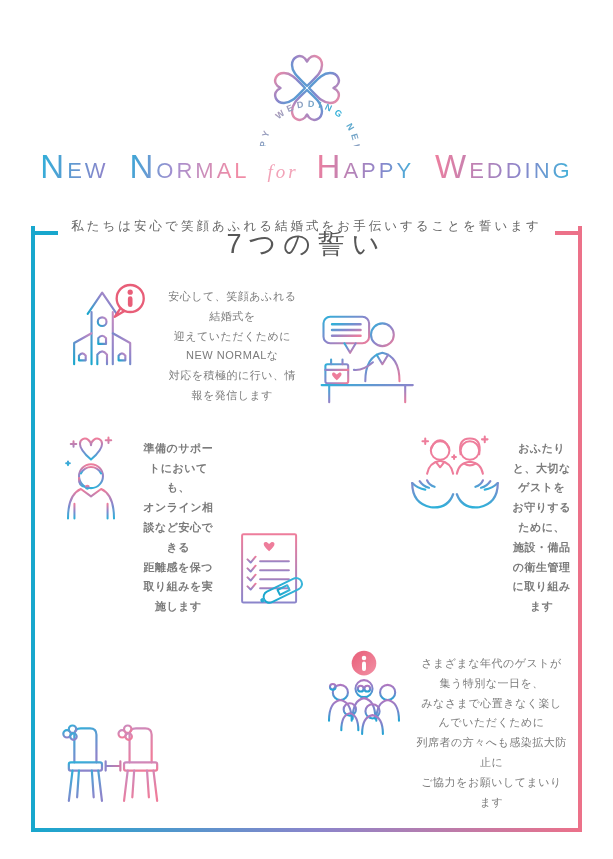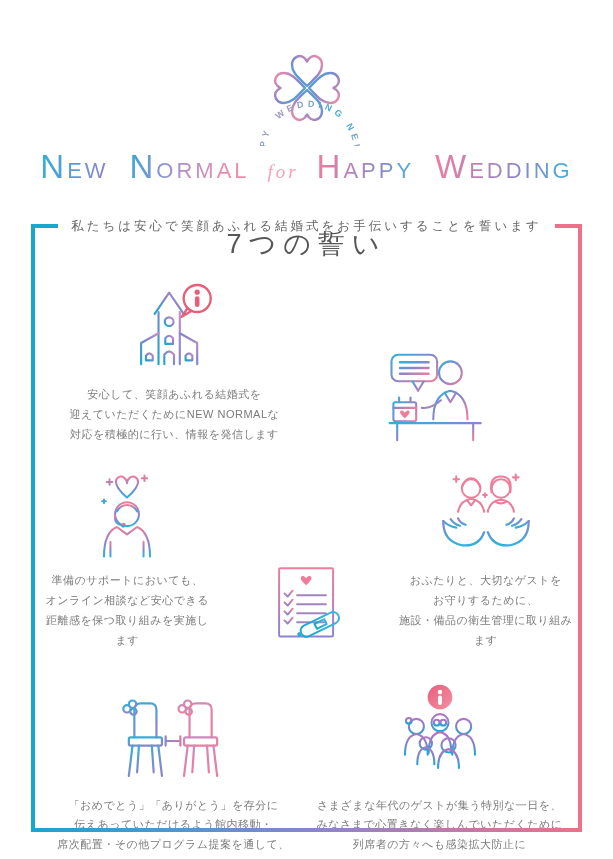--- a/index.html
+++ b/index.html
@@ -35,40 +35,40 @@
   .frame{
     margin:16px 31px 0;position:relative;height:606px;box-sizing:content-box;
     border-left:4px solid #18a7cd;border-right:4px solid #ec7189;
   }
   .frame::after{
     content:"";position:absolute;left:-4px;right:-4px;bottom:0;height:4px;
     background:linear-gradient(90deg,#18a7cd,#8b85cb 52%,#ec7189);
   }
   .frame-top{
     position:absolute;top:-9px;left:-4px;right:-4px;height:18px;
-    display:flex;align-items:center;gap:13px;
+    display:flex;align-items:flex-end;gap:13px;
   }
   .frame-top .line-l{flex:1;height:4px;background:#18a7cd;}
   .frame-top .line-r{flex:1;height:4px;background:#ec7189;}
   .tagline{
     font-size:12.5px;letter-spacing:3px;color:#666;white-space:nowrap;
   }
 
   .oath-heading{
     text-align:center;margin-top:43px;font-size:27px;font-weight:normal;
     color:#575757;letter-spacing:7px;
   }
 
   .row{display:flex;justify-content:space-evenly;align-items:flex-end;}
   .row-1{margin-top:16px;}
   .row-2{margin-top:24px;}
   .row-3{margin-top:28px;}
-  .pledge{display:flex;flex-direction:column;align-items:center;}
+  .pledge{display:flex;align-items:flex-start;}
   .row-1 .pledge{width:46%;}
-  .row-2 .pledge{width:32%;}
+  .row-2 .pledge{width:32%;font-weight:bold;}
   .row-3 .pledge{width:47%;}
   .icon-box{display:flex;align-items:flex-end;justify-content:center;}
   .row-1 .icon-box{height:98px;}
   .row-2 .icon-box{height:94px;}
   .row-3 .icon-box{height:108px;}
   .pledge-text{
     margin-top:9px;font-size:11px;line-height:1.8;color:#7b7b7b;
     text-align:center;white-space:pre-line;letter-spacing:0.5px;
   }
 </style>
@@ -316,24 +316,20 @@
             <path d="M86 55 L82 88 M114 55 L118 88 M93 55 L91 84 M107 55 L109 84"></path>
             <circle cx="86" cy="10" r="4"></circle>
               <circle cx="80" cy="15" r="4"></circle>
               <circle cx="87" cy="18" r="3.5"></circle>
           </g>
           <g fill="none" stroke="url(#g6m)" stroke-width="2.4" stroke-linecap="round">
             <path d="M62 50 H78 M62 45 V55 M78 45 V55"></path>
           </g>
         </svg>
       </div>
-      <div class="pledge-text">「おめでとう」「ありがとう」を存分に
-伝えあっていただけるよう館内移動・
-席次配置・その他プログラム提案を通して、
-ソーシャルディスタンスの確保に取り組みます</div>
     </div>
 
     <div class="pledge">
       <div class="icon-box">
         <svg width="104" height="106" viewBox="0 0 110 112">
           <defs>
             <linearGradient id="g7" x1="0" y1="0" x2="0" y2="1">
               <stop offset="0" stop-color="#b077c0"></stop>
                 <stop offset="0.5" stop-color="#7a85cc"></stop>
                 <stop offset="1" stop-color="#22a5d4"></stop>

